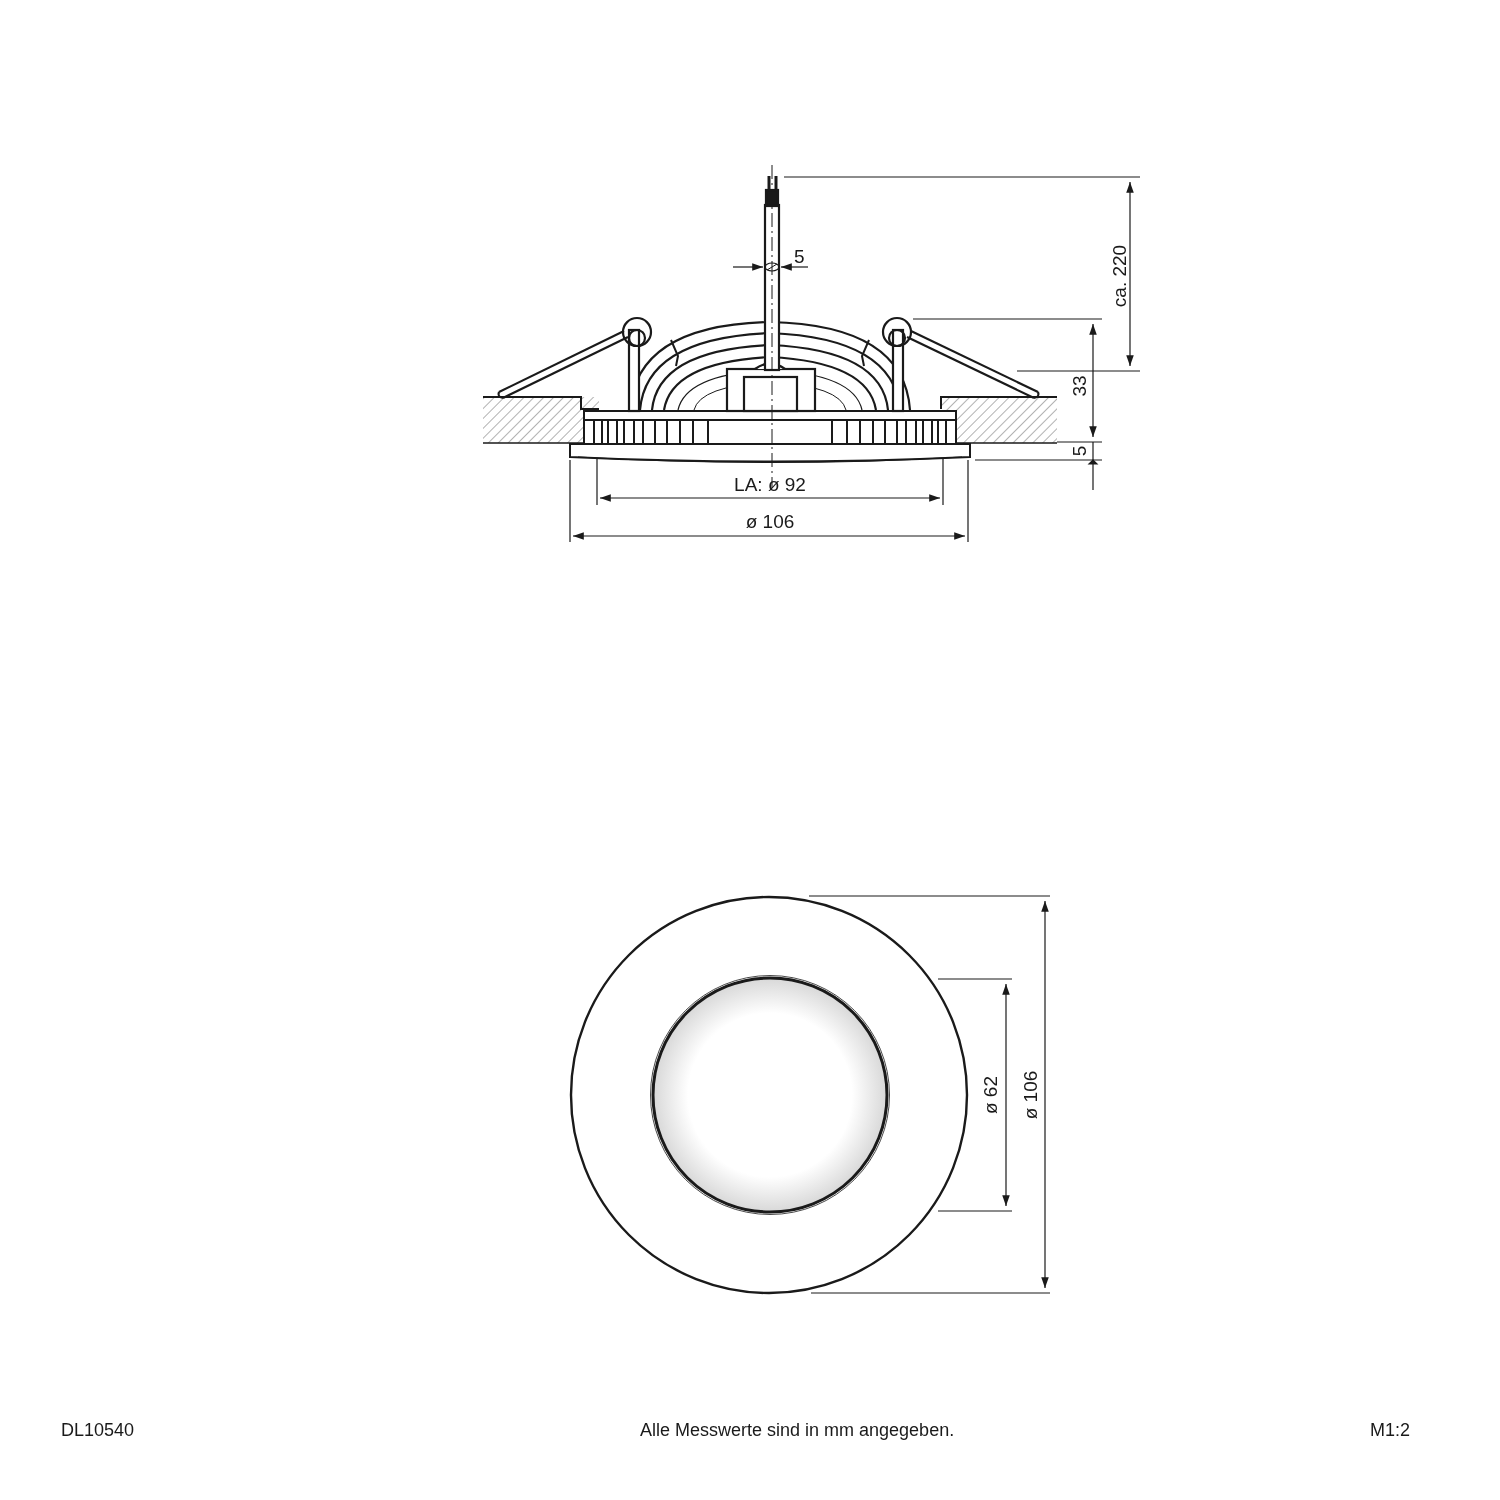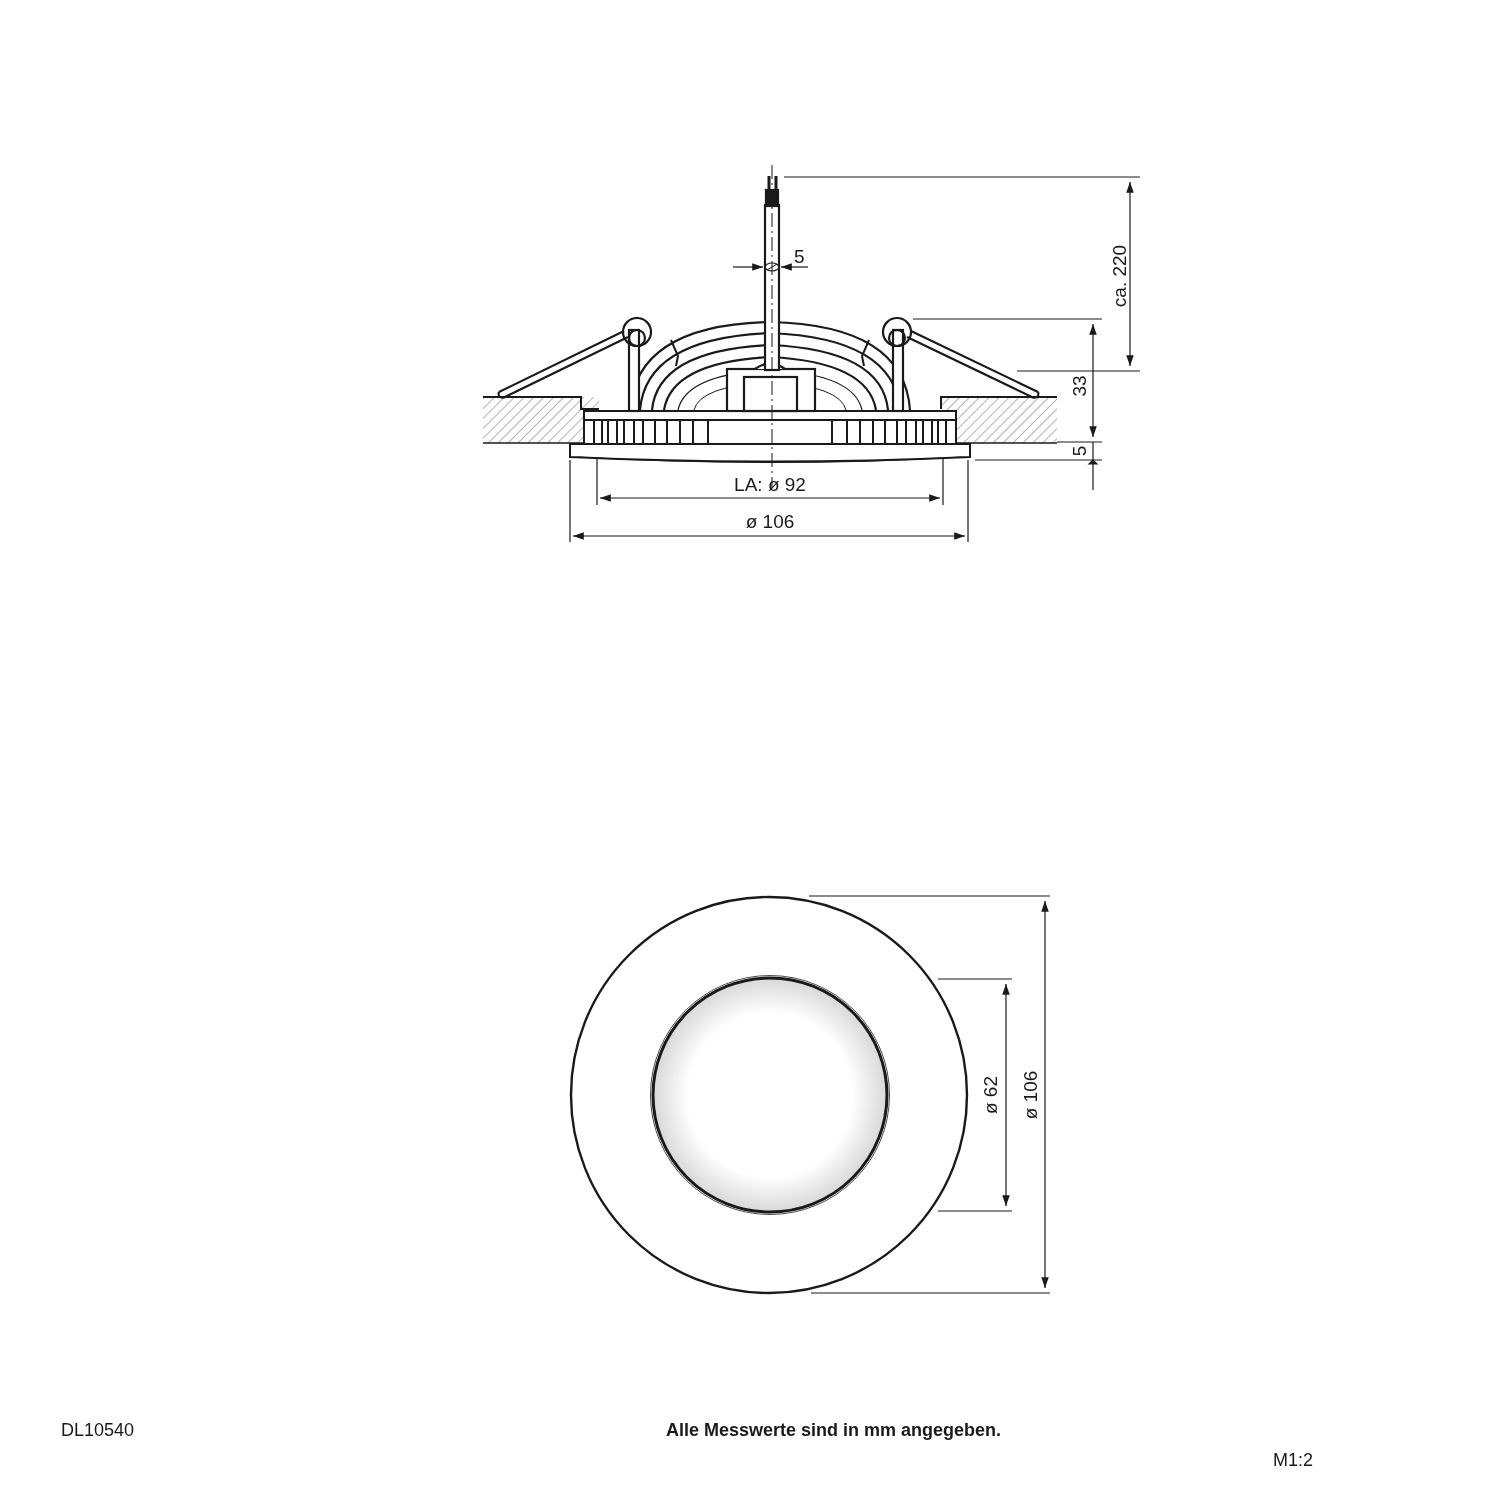--- a/index.html
+++ b/index.html
@@ -28,22 +28,22 @@
       fill: #1a1a1a;
     }
     .footer {
       position: absolute;
       top: 1420px;
       font-size: 18px;
       color: #1a1a1a;
       font-family: "Liberation Sans", sans-serif;
     }
     .footer-left { left: 61px; }
-    .footer-center { left: 666px; font-weight: bold; }
-    .footer-right { left: 1273px; margin-top: 30px; }
+    .footer-center { left: 640px; }
+    .footer-right { left: 1370px; }
   </style>
 </head>
 <body>
 
 <svg class="drawing" viewBox="0 0 1500 1500" xmlns="http://www.w3.org/2000/svg">
   <defs>
     <pattern id="hatch" patternUnits="userSpaceOnUse" width="7" height="7" patternTransform="rotate(45)">
       <line x1="0" y1="0" x2="0" y2="7" stroke="#666" stroke-width="1"></line>
     </pattern>
     <marker id="arr" viewBox="0 0 10 10" refX="10" refY="5" markerWidth="9" markerHeight="9" orient="auto-start-reverse">

